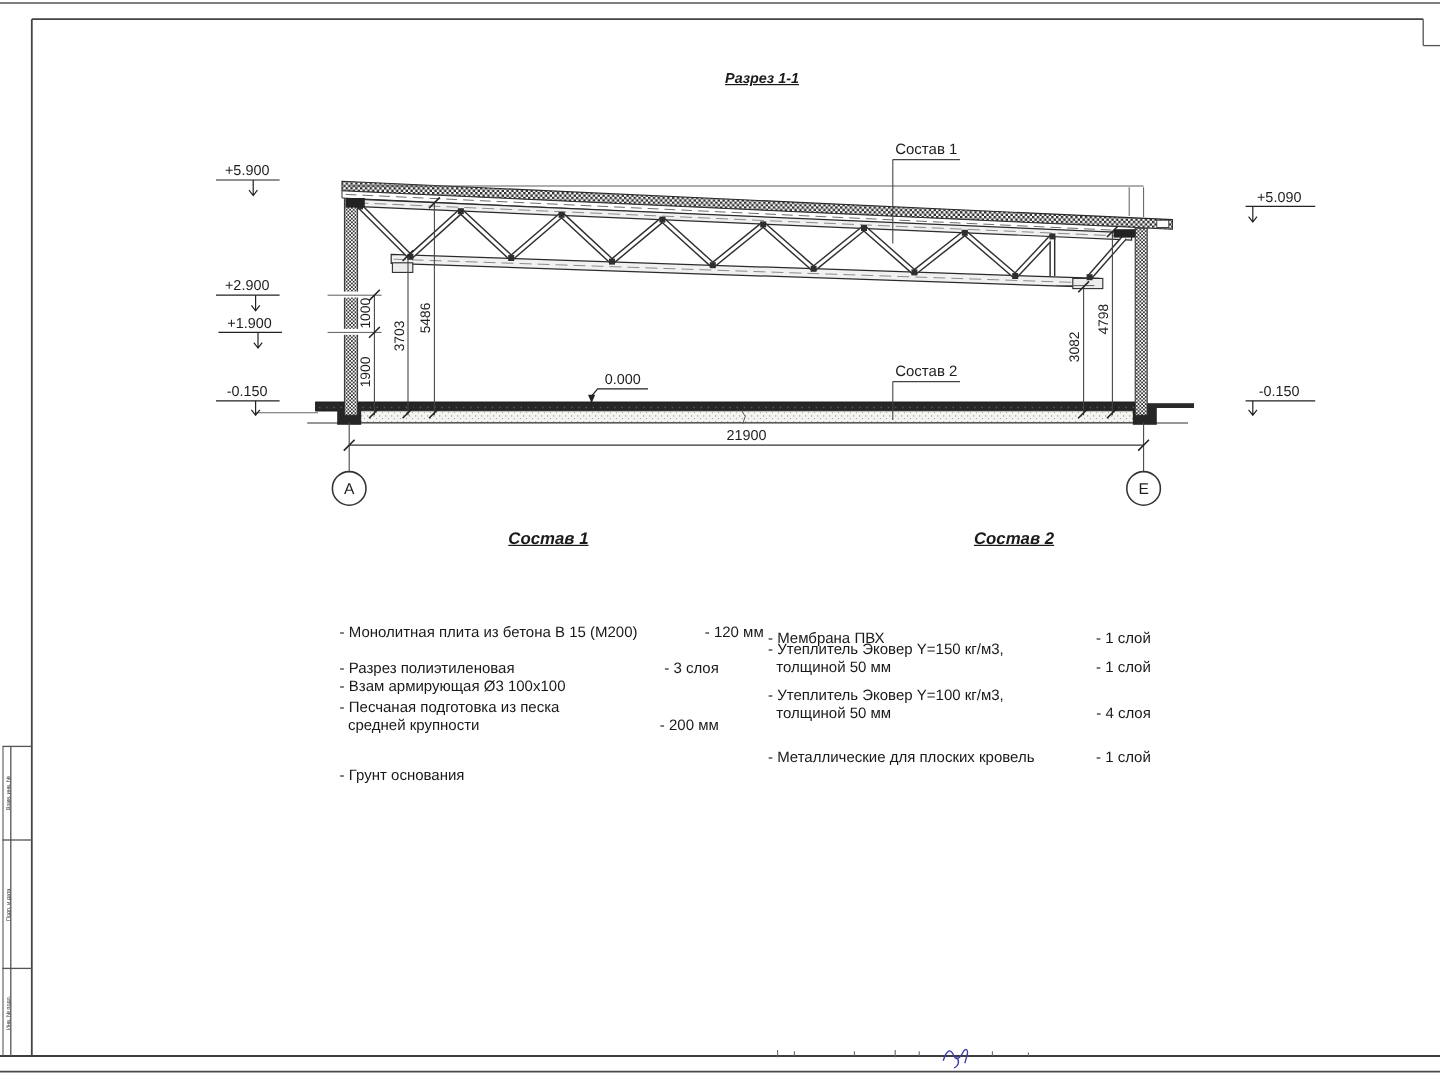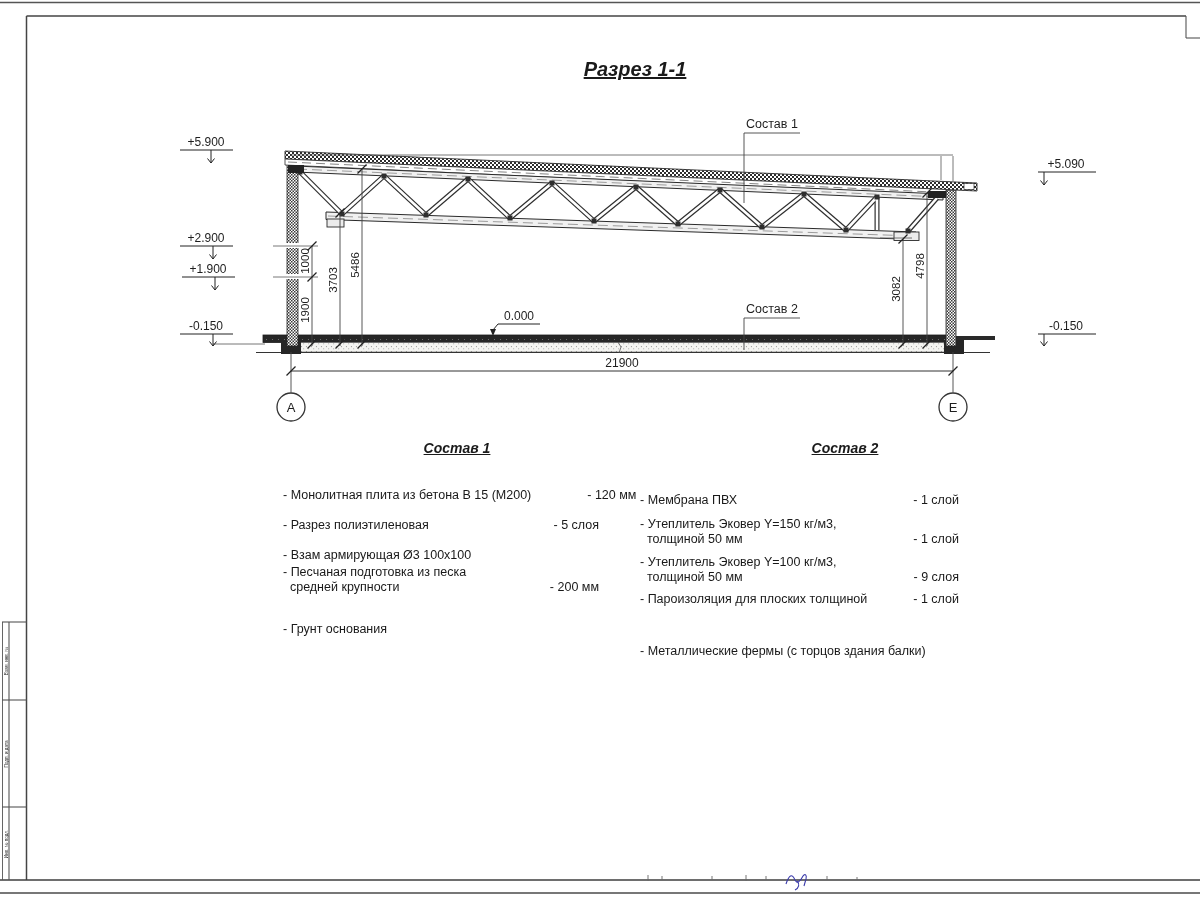--- a/index.html
+++ b/index.html
@@ -2,32 +2,32 @@
 <html><head>
 <meta charset="utf-8">
 <style>
   * { margin:0; padding:0; box-sizing:border-box; }
   html,body { width:1200px; height:900px; background:#ffffff; overflow:hidden;
               font-family:"Liberation Sans","DejaVu Sans",sans-serif; color:#1e1e1e; }
   .sheet { position:relative; width:1200px; height:900px; background:#fff; }
   svg.draw { position:absolute; left:0; top:0; }
 
   .title { position:absolute; left:555px; top:58px; width:160px; text-align:center;
-           font-size:20px; font-style:italic; font-weight:bold;
+           font-size:12px; font-style:italic; font-weight:bold;
            text-decoration:underline; color:#1a1a1a; }
 
   .spec-heading { position:absolute; font-size:14px; font-style:italic; font-weight:bold;
                   text-decoration:underline; text-align:center; width:110px; color:#1a1a1a; }
   #spec1-heading { left:402px; top:440px; }
   #spec2-heading { left:790px; top:440px; }
 
   .spec-row { position:absolute; display:flex; justify-content:space-between;
               align-items:flex-end; font-size:12.5px; line-height:15px; color:#191919; }
   .spec-row .nm { white-space:pre; }
-  .spec-row .vl { white-space:nowrap; padding-left:8px; }
+  .spec-row .vl { white-space:nowrap; padding-left:8px;margin-top:32px; }
   .s1 { left:283px; width:316px;gap:48px; }
   .s2 { left:640px; width:319px; }
 </style>
 </head>
 <body>
 
 <div class="sheet">
 
 <svg class="draw" width="1200" height="900" viewBox="0 0 1200 900">
   <defs>
@@ -272,21 +272,21 @@
 
 <div class="title">Разрез 1-1</div>
 
 <div id="spec1-heading" class="spec-heading">Состав 1</div>
 <div class="spec-row s1" style="top:488px">
   <span class="nm">- Монолитная плита из бетона В 15 (М200)</span>
   <span class="vl">- 120 мм</span>
 </div>
 <div class="spec-row s1" style="top:518px">
   <span class="nm">- Разрез полиэтиленовая</span>
-  <span class="vl">-  5 слоя</span>
+  <span class="vl">-  3 слоя</span>
 </div>
 <div class="spec-row s1" style="top:548px">
   <span class="nm">- Взам армирующая Ø3 100х100</span>
   <span class="vl"></span>
 </div>
 <div class="spec-row s1" style="top:565px">
   <span class="nm">- Песчаная подготовка из песка
   средней крупности</span>
   <span class="vl">- 200 мм</span>
 </div>
@@ -301,24 +301,20 @@
   <span class="vl">- 1 слой</span>
 </div>
 <div class="spec-row s2" style="top:517px">
   <span class="nm">- Утеплитель Эковер Y=150 кг/м3,
   толщиной 50 мм</span>
   <span class="vl">- 1 слой</span>
 </div>
 <div class="spec-row s2" style="top:555px">
   <span class="nm">- Утеплитель Эковер Y=100 кг/м3,
   толщиной 50 мм</span>
-  <span class="vl">- 9 слоя</span>
+  <span class="vl">- 4 слоя</span>
 </div>
 <div class="spec-row s2" style="top:592px">
-  <span class="nm">- Пароизоляция для плоских толщиной</span>
+  <span class="nm">- Металлические для плоских кровель</span>
   <span class="vl">- 1 слой</span>
 </div>
-<div class="spec-row s2" style="top:644px">
-  <span class="nm">- Металлические фермы (с торцов здания балки)</span>
-  <span class="vl"></span>
-</div>
 
 </div>
 
 </body></html>

